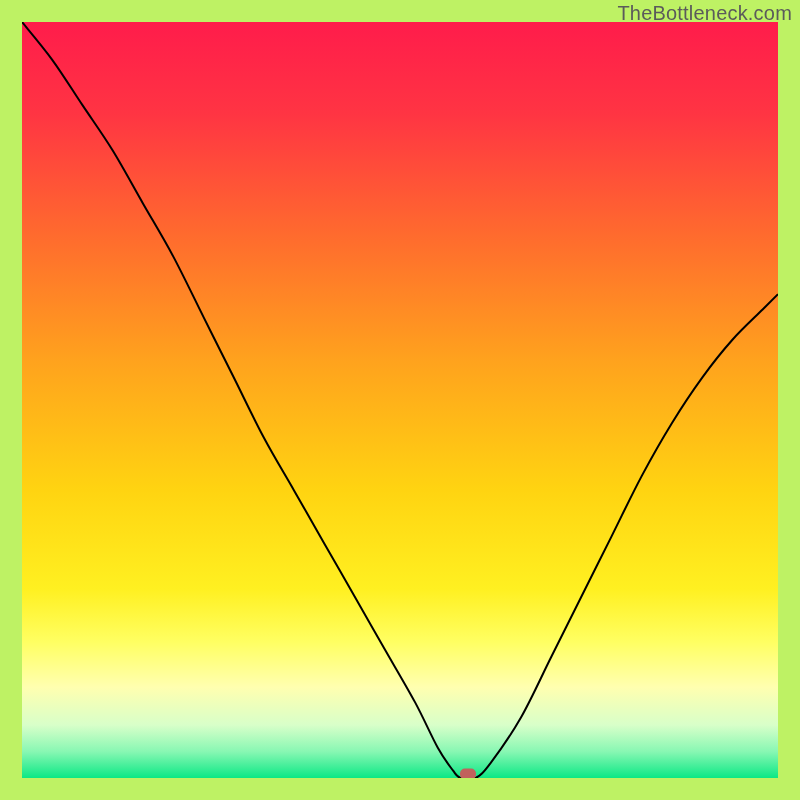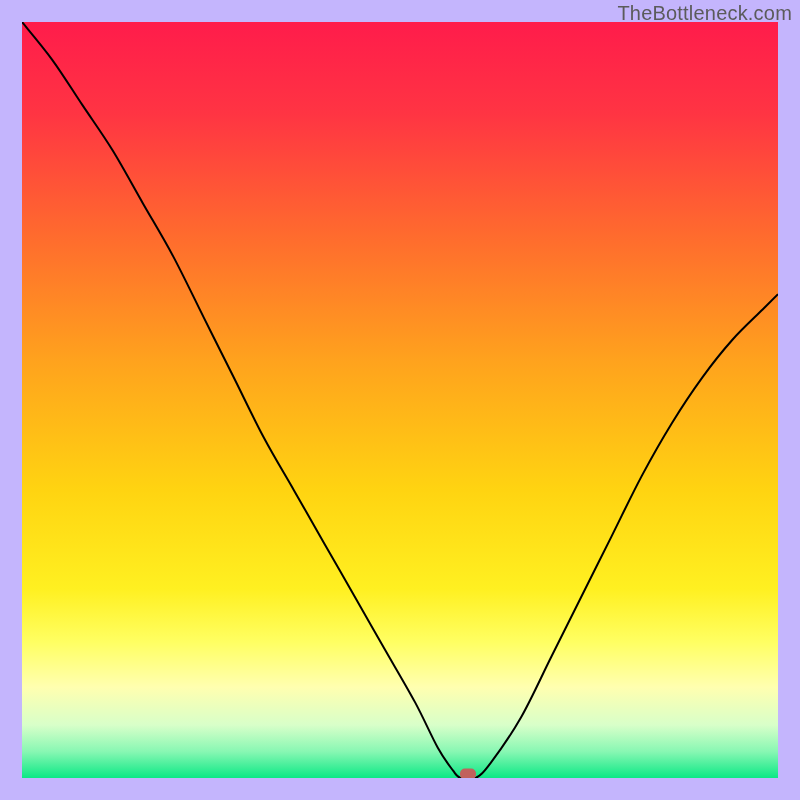--- a/index.html
+++ b/index.html
@@ -10,21 +10,21 @@
     background: #000;
     overflow: hidden;
     font-family: Arial, Helvetica, sans-serif;
   }
   .frame {
     position: absolute;
     left: 0;
     top: 0;
     width: 800px;
     height: 800px;
-    background: #c4b5fd;
+    background: #bef264;
   }
   .plot-area {
     position: absolute;
     left: 22px;
     top: 22px;
     width: 756px;
     height: 756px;
     overflow: hidden;
   }
   .gradient {

